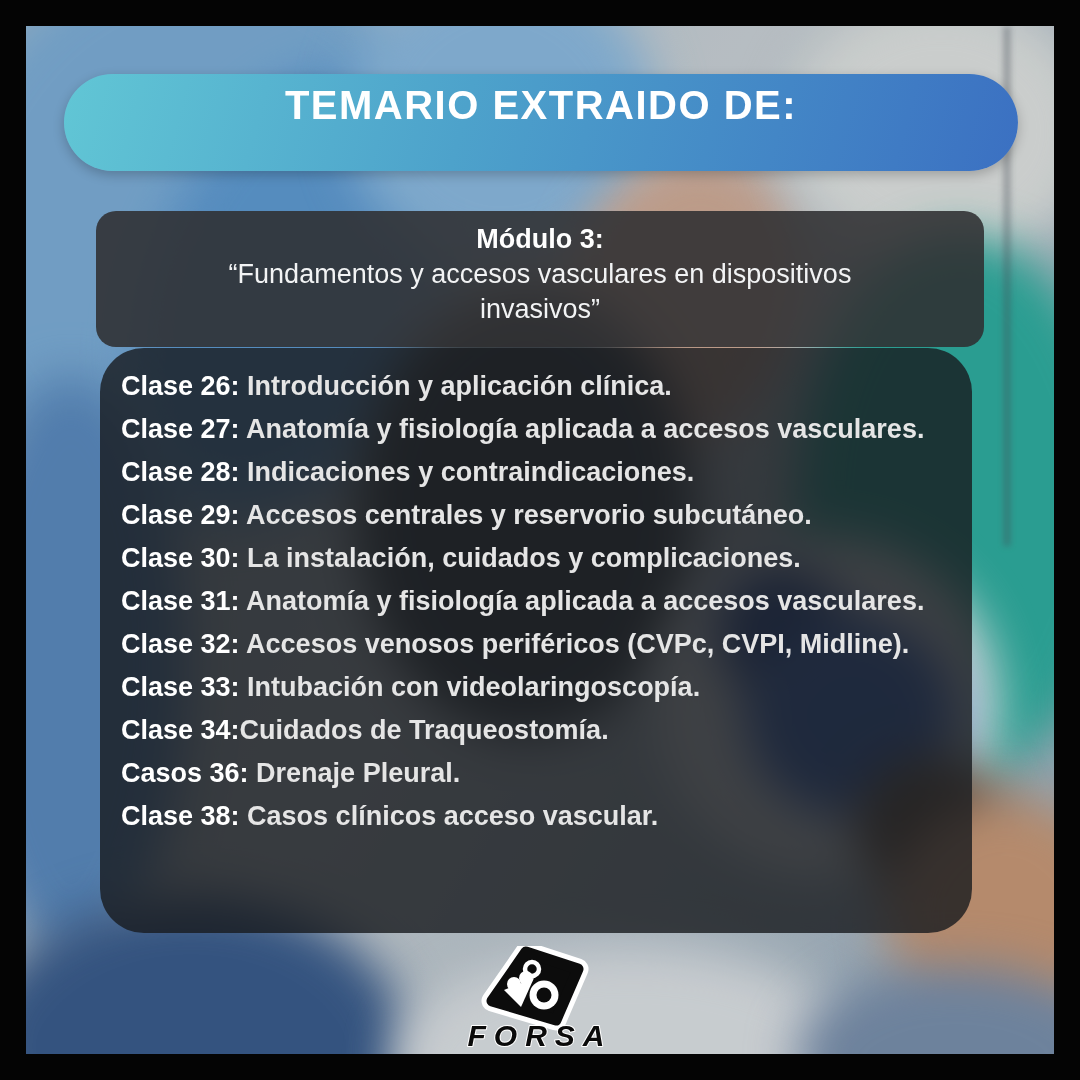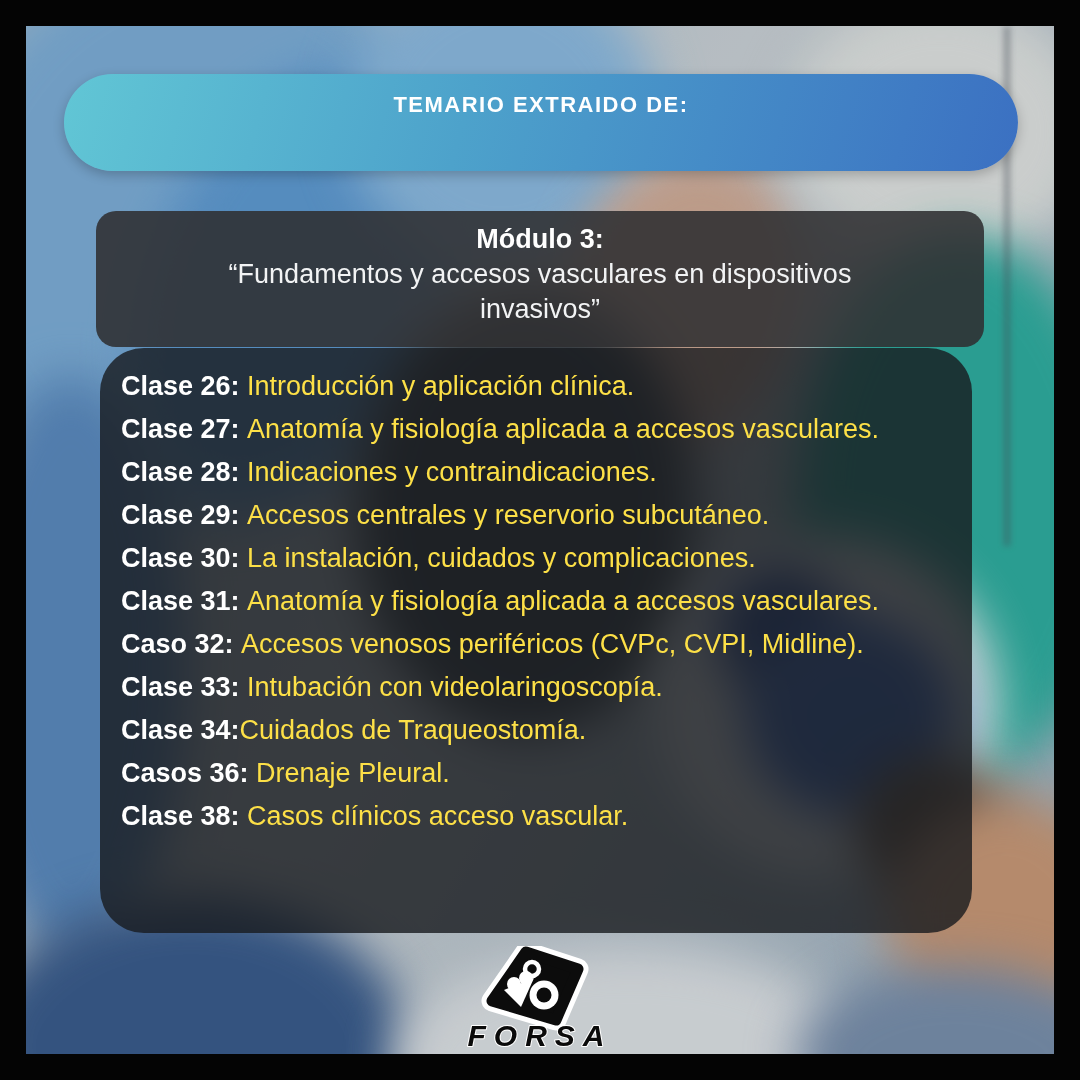--- a/index.html
+++ b/index.html
@@ -35,39 +35,39 @@
   .glass-line{position:absolute;left:978px;top:0;width:6px;height:520px;background:rgba(55,65,75,.45);filter:blur(3px);}
   .photo-tint{position:absolute;inset:0;background:rgba(122,128,136,.16);}
   
   .banner{
     position:absolute;left:64px;top:74px;width:954px;height:97px;
     border-radius:49px;
     background:linear-gradient(105deg,#61c6d5 0%,#4da2cb 42%,#3b70c2 100%);
     color:#fff;text-align:center;box-sizing:border-box;padding-top:13px;
     box-shadow:0 4px 12px rgba(0,0,0,.22);
   }
-  .banner-line1{font-size:22px;font-weight:700;letter-spacing:1.5px;line-height:36px;}
+  .banner-line1{font-size:40px;font-weight:700;letter-spacing:1.5px;line-height:36px;}
   .banner-line2{font-size:34px;font-weight:400;letter-spacing:.5px;line-height:40px;white-space:nowrap;}
   
   .module{
     position:absolute;left:96px;top:211px;width:888px;height:136px;
     border-radius:20px;background:rgba(47,47,49,.88);
     color:#fff;text-align:center;box-sizing:border-box;padding-top:11px;
   }
   .module-title{font-size:27px;font-weight:700;line-height:34px;}
   .module-sub{font-size:27px;font-weight:400;line-height:35px;max-width:720px;margin:1px auto 0;color:#f2f3f4;}
   
   .panel{
     position:absolute;left:100px;top:348px;width:872px;height:585px;
     border-radius:44px;background:rgba(24,26,30,.8);
     box-sizing:border-box;padding:17px 12px 0 21px;color:#fff;
   }
   .row{font-size:27px;line-height:43px;white-space:nowrap;}
   .row b{font-weight:700;}
-  .row span{font-weight:400;color:#fde047;}
+  .row span{font-weight:700;color:#e5e5e5;}
   
   .logo{position:absolute;left:440px;top:946px;width:200px;height:110px;}
 </style>
 </head>
 <body>
 
 <div class="photo">
   <div class="blob b-scrub-tl"></div>
   <div class="blob b-scrub-streak"></div>
   <div class="blob b-scrub-2"></div>
@@ -97,21 +97,21 @@
   <div class="module-sub">“Fundamentos y accesos vasculares en dispositivos invasivos”</div>
 </div>
 
 <div class="panel">
   <div class="row"><b>Clase 26: </b><span>Introducción y aplicación clínica.</span></div>
   <div class="row"><b>Clase 27: </b><span>Anatomía y fisiología aplicada a accesos vasculares.</span></div>
   <div class="row"><b>Clase 28: </b><span>Indicaciones y contraindicaciones.</span></div>
   <div class="row"><b>Clase 29: </b><span>Accesos centrales y reservorio subcutáneo.</span></div>
   <div class="row"><b>Clase 30: </b><span>La instalación, cuidados y complicaciones.</span></div>
   <div class="row"><b>Clase 31: </b><span>Anatomía y fisiología aplicada a accesos vasculares.</span></div>
-  <div class="row"><b>Caso 32: </b><span>Accesos venosos periféricos (CVPc, CVPI, Midline).</span></div>
+  <div class="row"><b>Clase 32: </b><span>Accesos venosos periféricos (CVPc, CVPI, Midline).</span></div>
   <div class="row"><b>Clase 33: </b><span>Intubación con videolaringoscopía.</span></div>
   <div class="row"><b>Clase 34:</b><span>Cuidados de Traqueostomía.</span></div>
   <div class="row"><b>Casos 36: </b><span>Drenaje Pleural.</span></div>
   <div class="row"><b>Clase 38: </b><span>Casos clínicos acceso vascular.</span></div>
 </div>
 
 <div class="logo">
   <svg width="200" height="110" viewBox="0 0 200 110">
 
     <polygon points="86,6 138,23 116,74 52,55" fill="#ffffff" stroke="#ffffff" stroke-width="21" stroke-linejoin="round"></polygon>

